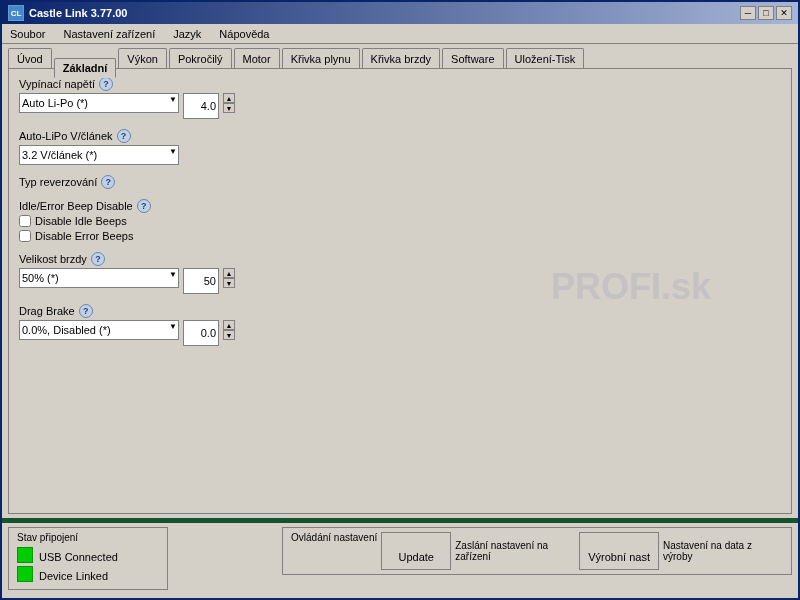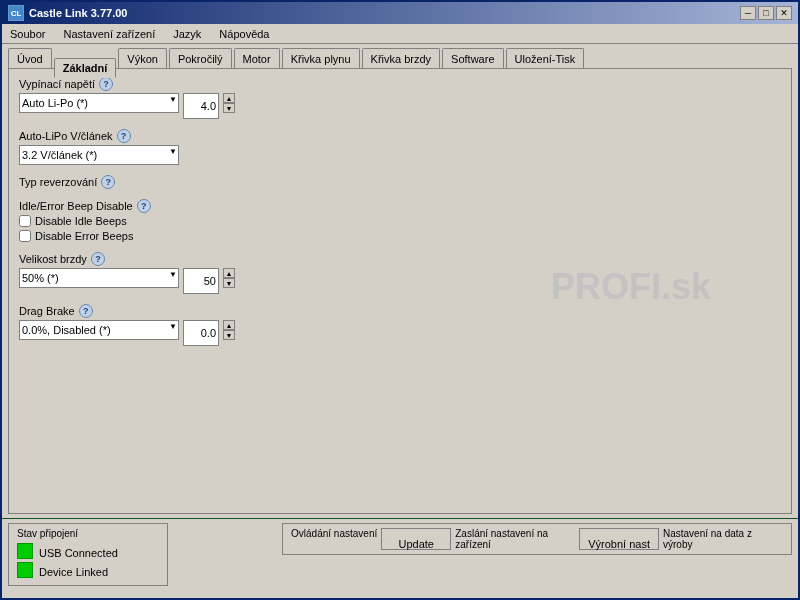--- a/index.html
+++ b/index.html
@@ -193,21 +193,21 @@
       font-size: 36px;
       color: rgba(180, 180, 190, 0.5);
       font-weight: bold;
       pointer-events: none;
       user-select: none;
     }
 
     
     .status-bar {
       background: #d4d0c8;
-      border-top: 1px solid #14532d;
+      border-top: 5px solid #14532d;
       padding: 4px 6px;
       display: flex;
       justify-content: space-between;
       align-items: flex-start;
       height: 80px;
       margin-top: auto;
     }
     .status-left {
       border: 1px solid #808080;
       padding: 4px 8px;
@@ -242,21 +242,21 @@
     .status-right-title {
       font-size: 10px;
       margin-bottom: 2px;
     }
     .status-right-row {
       display: flex;
       gap: 4px;
       align-items: center;
     }
     .action-btn {
-      padding: 9px 8px;
+      padding: 18px 8px;
       border: 1px solid #808080;
       background: #d4d0c8;
       font-size: 11px;
       cursor: pointer;
       min-width: 70px;
       height: 22px;
     }
     .status-desc {
       font-size: 10px;
       max-width: 120px;

